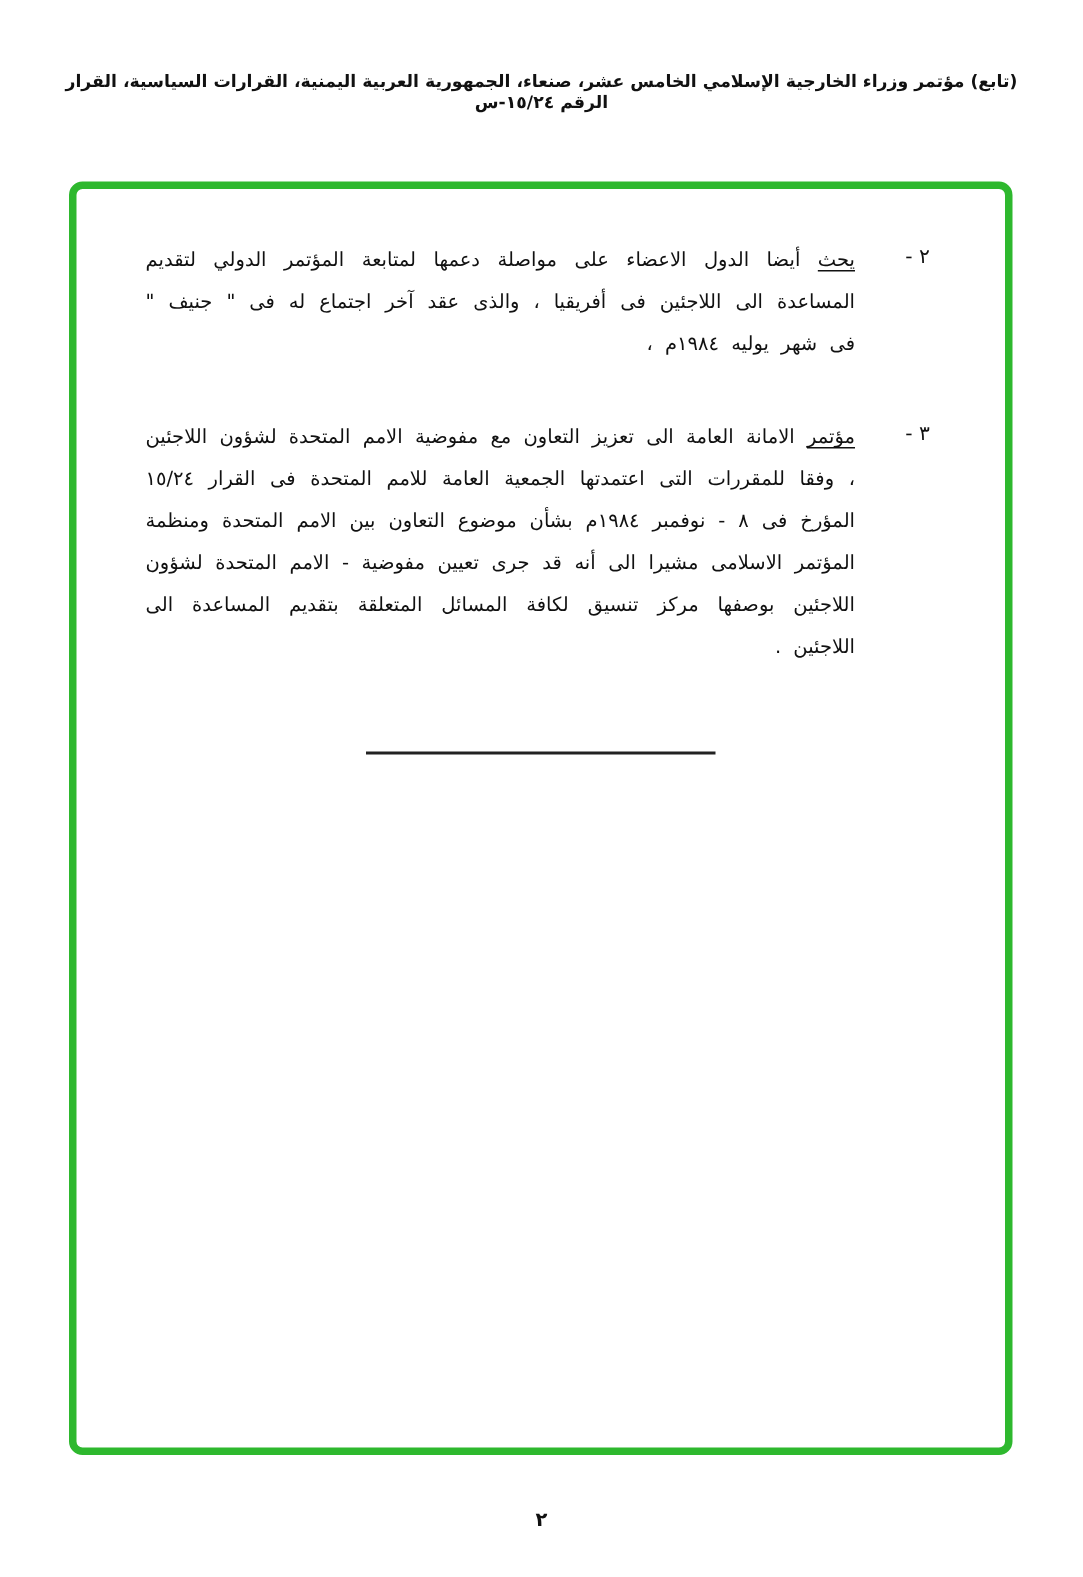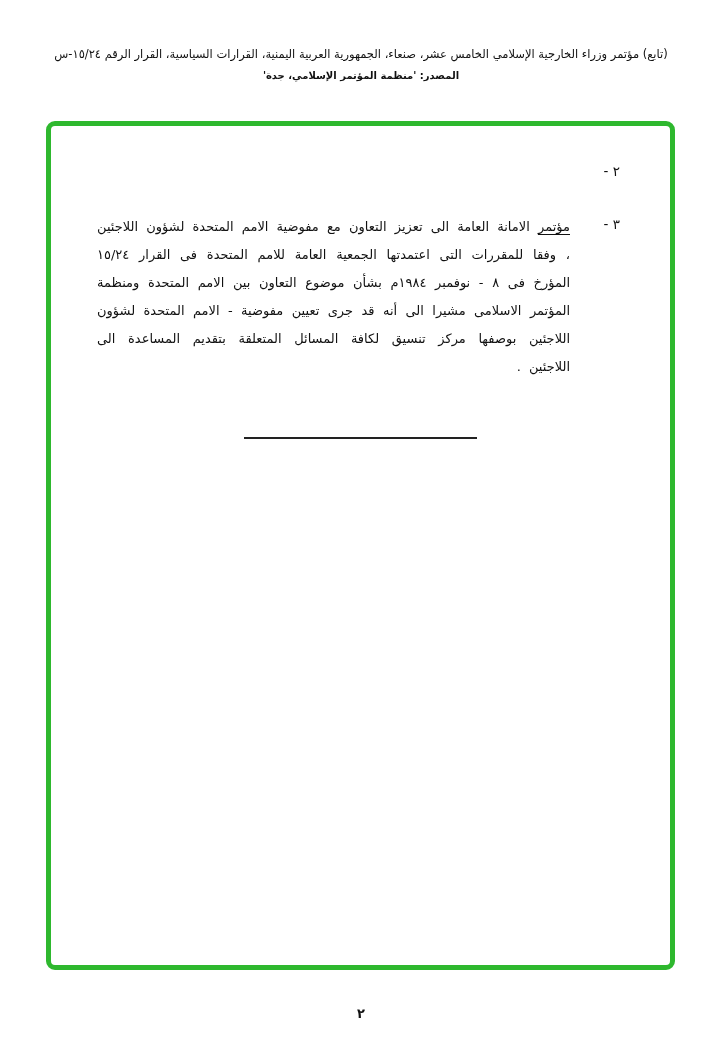--- a/index.html
+++ b/index.html
@@ -8,21 +8,21 @@
     background: #ffffff;
     font-family: "DejaVu Sans", sans-serif;
     position: relative; overflow: hidden;
   }
   .page { position: absolute; inset: 0; background: #fff; direction: rtl; }
 
   .header {
     position: absolute; top: 47px; left: 28px; right: 28px;
     text-align: center; direction: rtl; color: #111;
   }
-  .header-line1 { font-size: 11.5px; font-weight: normal; letter-spacing: 0; text-align: center; }
+  .header-line1 { font-size: 11.5px; font-weight: bold; letter-spacing: 0; text-align: center; }
   .header-line2 { font-size: 10px; font-weight: bold; margin-top: 9px; }
 
   .content-box {
     position: absolute; top: 121px; left: 46px;
     width: 629px; height: 849px;
     border: 5px solid var(--highlight-border, #2eb82e);
     border-radius: 9px; box-sizing: border-box;
     direction: rtl; background: #fff;
   }
 
@@ -48,27 +48,30 @@
     text-align: center; font-size: 13px; font-weight: bold; color: #111;
   }
 </style>
 </head>
 <body>
 
 <div class="page">
 
   <div class="header">
     <div class="header-line1">(تابع) مؤتمر وزراء الخارجية الإسلامي الخامس عشر، صنعاء، الجمهورية العربية اليمنية، القرارات السياسية، القرار الرقم ١٥/٢٤-س</div>
-    <div class="header-line2">المصدر:  'منظمة المؤتمر الإسلامي، جدة'</div>
   </div>
 
   <div class="content-box">
 
     <div class="paragraph">
       <div class="para-number">٢ -</div>
+      <div class="para-text">
+        <span class="lead">يحث</span>
+        <span>أيضا الدول الاعضاء على مواصلة دعمها لمتابعة المؤتمر الدولي لتقديم المساعدة الى اللاجئين فى أفريقيا ، والذى عقد آخر اجتماع له فى " جنيف " فى شهر يوليه ١٩٨٤م ،</span>
+      </div>
     </div>
 
     <div class="paragraph">
       <div class="para-number">٣ -</div>
       <div class="para-text">
         <span class="lead">مؤتمر</span>
         <span>الامانة العامة الى تعزيز التعاون مع مفوضية الامم المتحدة لشؤون اللاجئين ، وفقا للمقررات التى اعتمدتها الجمعية العامة للامم المتحدة فى القرار ١٥/٢٤ المؤرخ فى ٨ - نوفمبر ١٩٨٤م بشأن موضوع التعاون بين الامم المتحدة ومنظمة المؤتمر الاسلامى مشيرا الى أنه قد جرى تعيين مفوضية - الامم المتحدة لشؤون اللاجئين بوصفها مركز تنسيق لكافة المسائل المتعلقة بتقديم المساعدة الى اللاجئين .</span>
       </div>
     </div>
 

